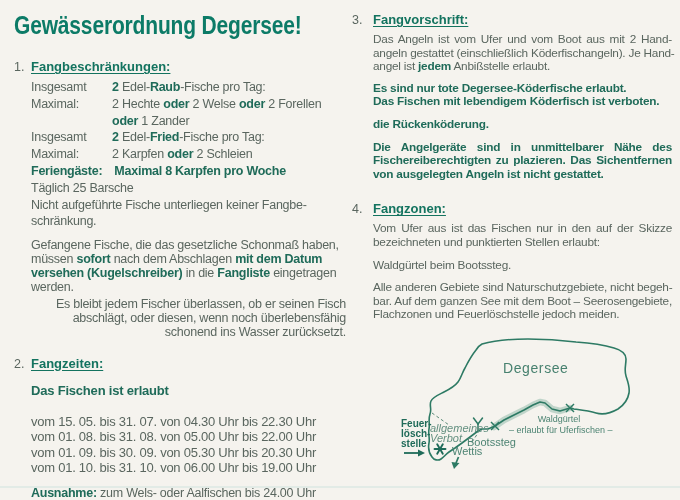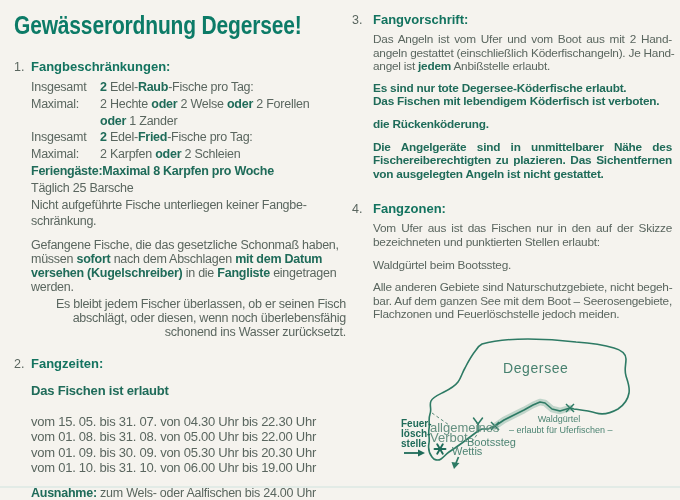--- a/index.html
+++ b/index.html
@@ -16,30 +16,30 @@
   h1.title{
     margin:1px 0 0 0;font-size:25px;font-weight:bold;color:#0c7b67;
     white-space:nowrap;letter-spacing:-0.2px;
     transform:scaleX(.84);transform-origin:left top;
   }
 
   .section{margin-top:0;}
   .sec-head{display:flex;align-items:baseline;}
   .sec-num{flex:0 0 17px;font-size:12.5px;color:#5a665f;}
   .col-right .sec-num{flex:0 0 21px;}
-  .sec-title{font-size:13px;font-weight:bold;color:#13735f;text-underline-offset:2px;}
+  .sec-title{font-size:13px;font-weight:bold;color:#13735f;text-decoration:underline;text-underline-offset:2px;}
   .sec-body{margin-left:17px;}
   .col-right .sec-body{margin-left:21px;}
 
   .ln{white-space:nowrap;}
   .b{font-weight:bold;color:#1f6b59;}
 
   
   .rows{margin-top:5px;font-size:12.5px;letter-spacing:-0.25px;}
-  .row{display:flex;line-height:16.8px;}
+  .row{display:flex;line-height:16.8px;gap:12px;}
   .row .lbl{flex:0 0 69px;}
   .row-bold .lbl,.row-bold .val{font-weight:bold;color:#1f6b59;}
   .para{font-size:12.5px;letter-spacing:-0.25px;line-height:14.3px;margin-top:8px;}
   .para-tight{line-height:15.9px;margin-top:1px;}
   .subhead{margin-top:12px;font-size:13px;font-weight:bold;color:#1f6b59;letter-spacing:-0.2px;}
   .times{margin-top:16px;font-size:13px;letter-spacing:-0.25px;line-height:15.6px;}
   .ausnahme{margin-top:10px;}
 
   
   .rp{font-size:11.8px;letter-spacing:-0.22px;line-height:13.6px;margin-top:6px;}
@@ -47,21 +47,21 @@
   .mt9{margin-top:9px;}
   .sec-gap{margin-top:20px;}
   .just .ln{text-align:justify;text-align-last:justify;}
   .just .ln:last-child{text-align-last:auto;}
 
   
   .map{position:absolute;left:383px;top:332px;width:292px;height:166px;}
   .map svg{position:absolute;left:0;top:0;}
   .mlabel{position:absolute;color:#4d8473;font-size:11px;line-height:10.5px;}
   .lab-feuer{left:18px;top:87px;font-size:10px;line-height:10px;font-weight:bold;color:#1f6b59;}
-  .lab-verbot{left:47px;top:91px;color:#649080;font-size:13px;line-height:10px;}
+  .lab-verbot{left:47px;top:91px;color:#649080;font-size:11px;line-height:10px;font-style:italic;}
   .lab-bootssteg{left:84px;top:105px;}
   .lab-wettis{left:69px;top:114px;}
   .lab-waldguertel{left:126px;top:82px;width:100px;text-align:center;font-size:9px;line-height:10.5px;}
   .lab-degersee{left:120px;top:31px;font-size:14px;letter-spacing:0.6px;color:#47816f;}
 
   .fold-line{position:absolute;left:0;top:486px;width:680px;height:2px;background:#e2ebe6;}
 </style>
 </head>
 <body>
 

